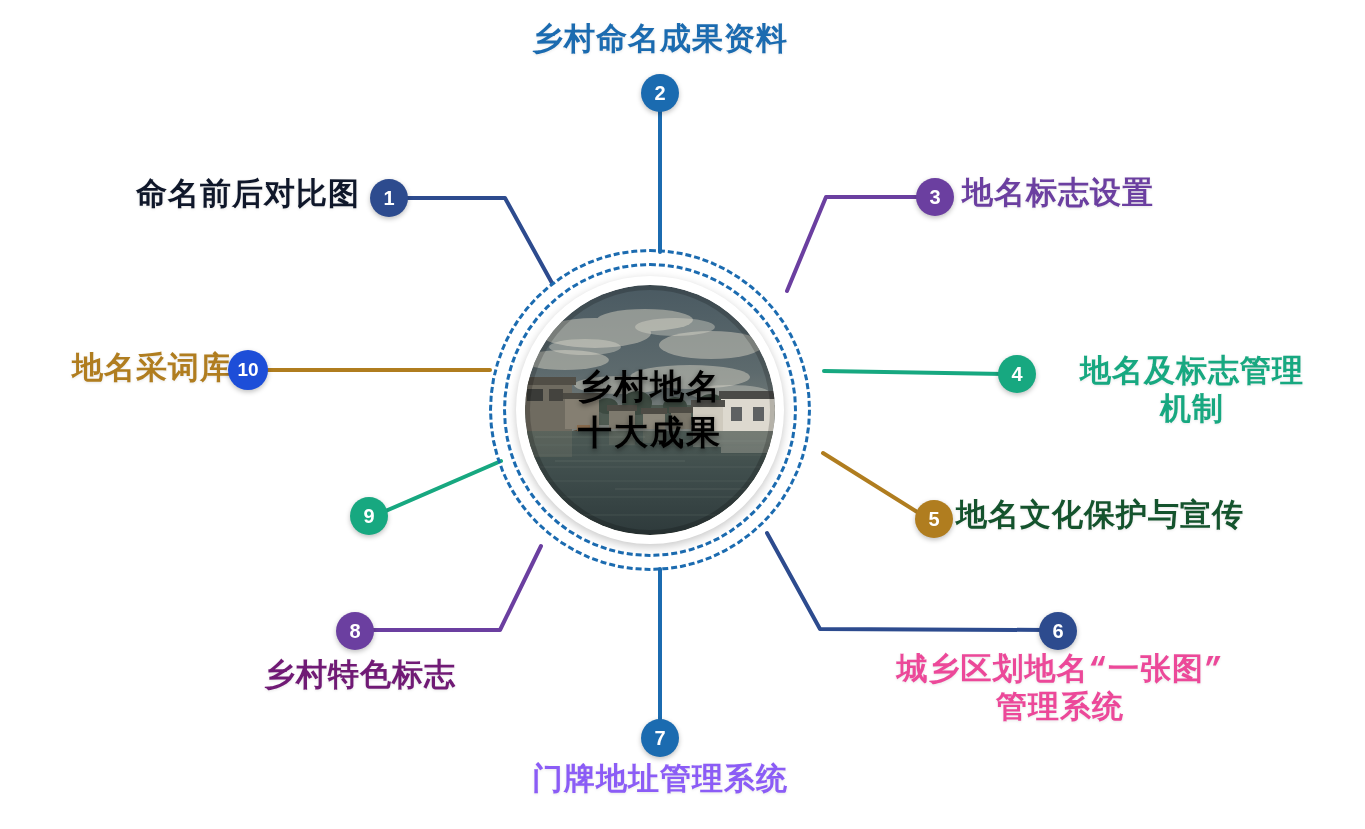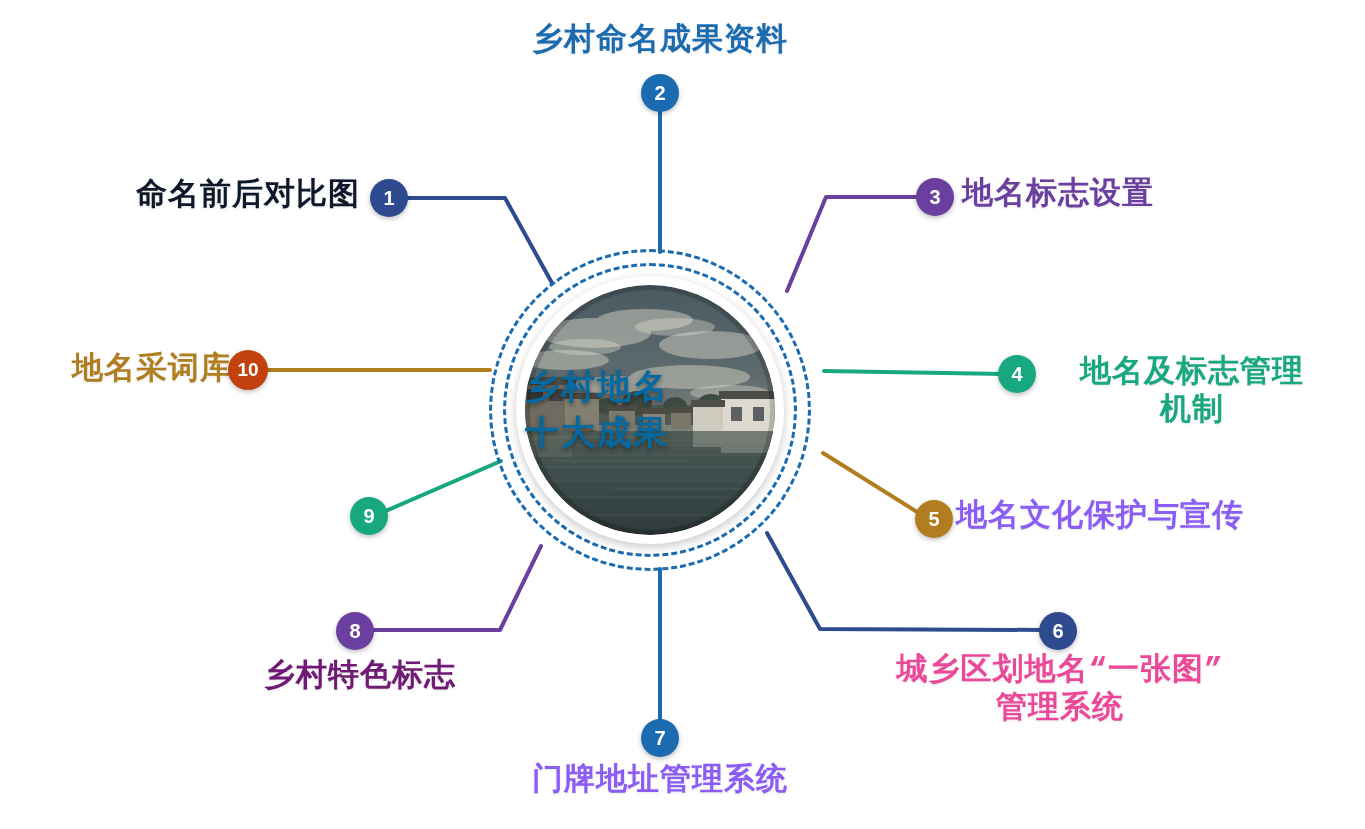--- a/index.html
+++ b/index.html
@@ -71,22 +71,23 @@
     position: absolute;
     left: 0; top: 0;
     width: 250px; height: 250px;
   }
   .hub-label {
     position: absolute;
     left: 36px; top: 36px;
     width: 250px; height: 250px;
     display: flex;
     flex-direction: column;
+    align-items: center;
     justify-content: center;
-    color: #0369a1;
+    color: #000000;
     font-weight: bold;
     font-size: 34px;
     line-height: 1.35;
     letter-spacing: 2px;
     text-shadow: 0 2px 5px rgba(0,0,0,0.45);
     z-index: 4;
     pointer-events: none;
   }
 
   
@@ -278,34 +279,34 @@
   </div>
   <div class="badge" style="left:641px; top:719px; width:38px; height:38px; font-size:20px; background:#1b6bb0;">
     <span>7</span>
   </div>
   <div class="badge" style="left:336px; top:612px; width:38px; height:38px; font-size:20px; background:#6b3fa0;">
     <span>8</span>
   </div>
   <div class="badge" style="left:350px; top:497px; width:38px; height:38px; font-size:20px; background:#17a880;">
     <span>9</span>
   </div>
-  <div class="badge" style="left:228px; top:350px; width:40px; height:40px; font-size:19px; background:#c2410c;">
+  <div class="badge" style="left:228px; top:350px; width:40px; height:40px; font-size:19px; background:#1d4ed8;">
     <span>10</span>
   </div>
 
   <div class="node-label lbl-left" style="left:40px; top:175px; width:320px; color:#0f172a;">命名前后对比图</div>
 
   <div class="node-label lbl-center" style="left:460px; top:20px; width:400px; color:#1b6bb0;">乡村命名成果资料</div>
 
   <div class="node-label lbl-right" style="left:962px; top:174px; width:360px; color:#6b3fa0;">地名标志设置</div>
 
   <div class="node-label lbl-center" style="left:1042px; top:352px; width:300px; color:#17a880;">地名及标志管理
 机制</div>
 
-  <div class="node-label lbl-right" style="left:956px; top:496px; width:400px; color:#8b5cf6;">地名文化保护与宣传</div>
+  <div class="node-label lbl-right" style="left:956px; top:496px; width:400px; color:#14532d;">地名文化保护与宣传</div>
 
   <div class="node-label lbl-center" style="left:840px; top:652px; width:440px; color:#ec4899;font-family:Liberation Mono, monospace;">城乡区划地名“一张图”
 管理系统</div>
 
   <div class="node-label lbl-center" style="left:460px; top:760px; width:400px; color:#8b5cf6;">门牌地址管理系统</div>
 
   <div class="node-label lbl-center" style="left:215px; top:656px; width:290px; color:#701a75;">乡村特色标志</div>
 
 
   <div class="node-label lbl-left" style="left:22px; top:349px; width:210px; color:#b07d1f;">地名采词库</div>

